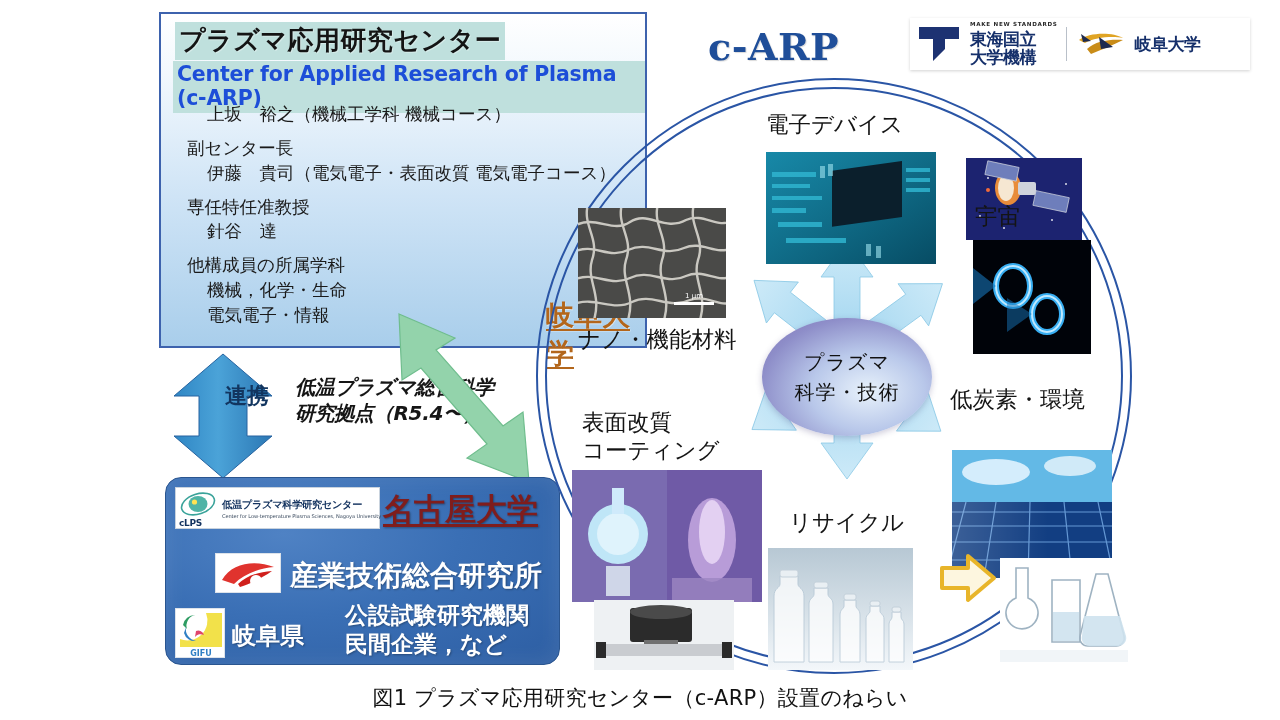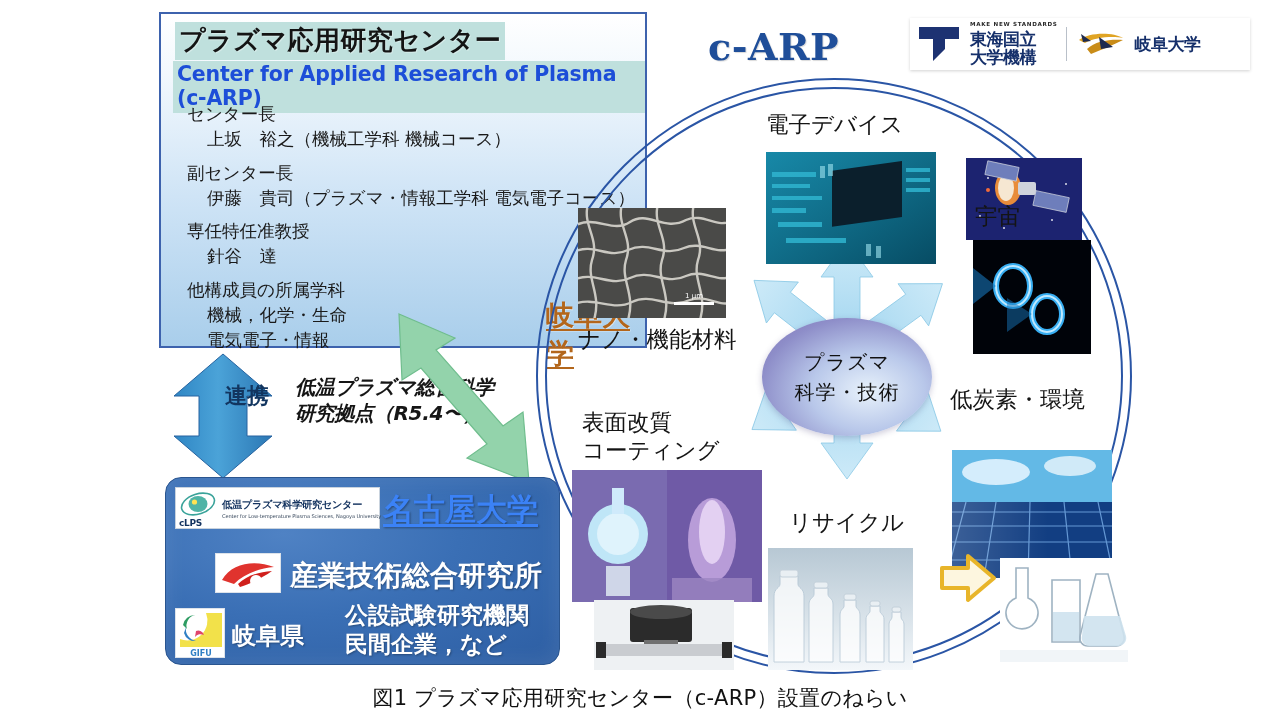--- a/index.html
+++ b/index.html
@@ -57,21 +57,21 @@
   
   .partner-box{
     position:absolute;left:165px;top:477px;width:395px;height:188px;
     border-radius:16px;
     background:radial-gradient(ellipse at 30% 30%,#4f82c4 0%,#3a6fb5 45%,#2d5ea3 100%);
     border:1px solid #2a558f;box-sizing:border-box;
     box-shadow:inset 0 0 22px rgba(255,255,255,.10);
   }
   .nagoya-univ{
     position:absolute;left:383px;top:489px;
-    font-size:31px;font-weight:bold;color:#3b82f6;
+    font-size:31px;font-weight:bold;color:#7f1d1d;
     text-decoration:underline;text-underline-offset:4px;
     text-shadow:1px 1px 2px rgba(0,0,0,.35);
   }
   .clps-logo{
     position:absolute;left:175px;top:487px;width:205px;height:42px;
     background:#ffffff;border:1px solid #c9d3de;box-sizing:border-box;
     display:flex;align-items:center;
   }
   .clps-mark{width:44px;height:40px;flex:0 0 44px;position:relative;}
   .clps-text{flex:1;padding-left:2px;}
@@ -149,26 +149,25 @@
 </head>
 <body>
 
 <div class="stage">
 
   <div class="left-panel">
     <div class="title-jp">プラズマ応用研究センター</div>
     <div class="title-en">Center for Applied Research of Plasma (c-ARP)</div>
     <div class="roles">
       <div class="role-block">
-        <div class="role-head">センター長</div>
         <div class="role-name">上坂　裕之（機械工学科 機械コース）</div>
       </div>
       <div class="role-block">
         <div class="role-head">副センター長</div>
-        <div class="role-name">伊藤　貴司（プラズマ・情報工学科 電気電子コース）</div>
+        <div class="role-name">伊藤　貴司（電気電子・表面改質 電気電子コース）</div>
       </div>
       <div class="role-block">
         <div class="role-head">専任特任准教授</div>
         <div class="role-name">針谷　達</div>
       </div>
       <div class="role-block">
         <div class="role-head">他構成員の所属学科</div>
         <div class="role-name">機械，化学・生命</div>
         <div class="role-name">電気電子・情報</div>
       </div>

